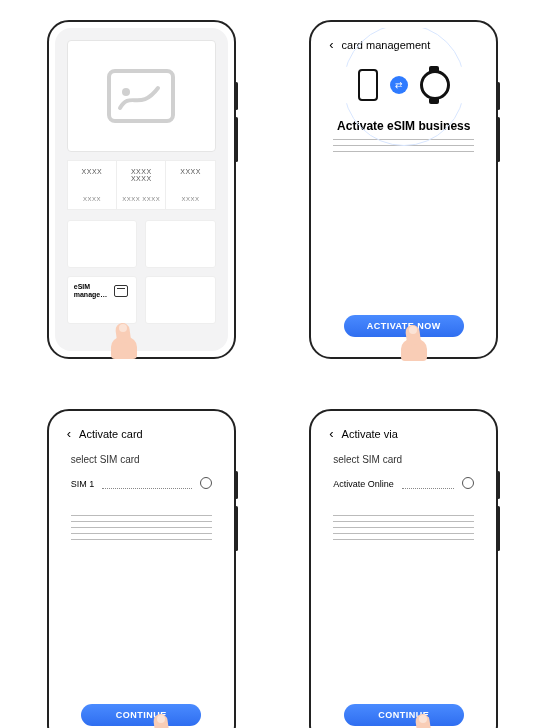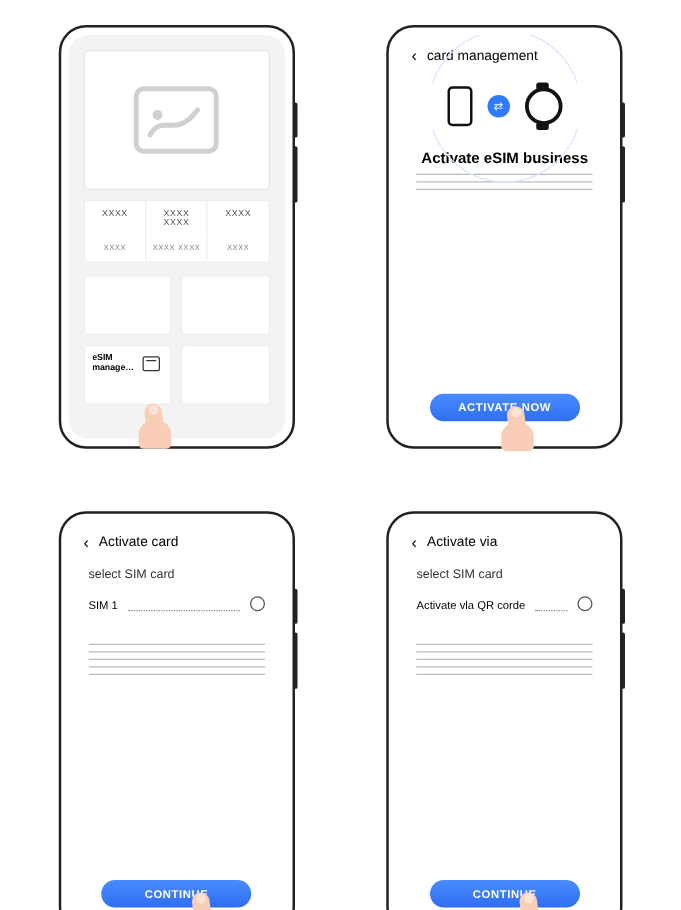--- a/index.html
+++ b/index.html
@@ -256,21 +256,21 @@
   </div>
 
   <div class="phone s4">
     <div class="screen">
       <div class="hdr">
         <span class="back">‹</span>
         <span>Activate via</span>
       </div>
       <div class="sub">select SIM card</div>
       <div class="optrow">
-        <span class="lbl">Activate vla QR corde</span>
+        <span class="lbl">Activate Online</span>
         <span class="dots"></span>
         <span class="radio"></span>
       </div>
       <div class="para">
         <div></div>
           <div></div>
           <div></div>
           <div></div>
           <div></div>
       </div>

